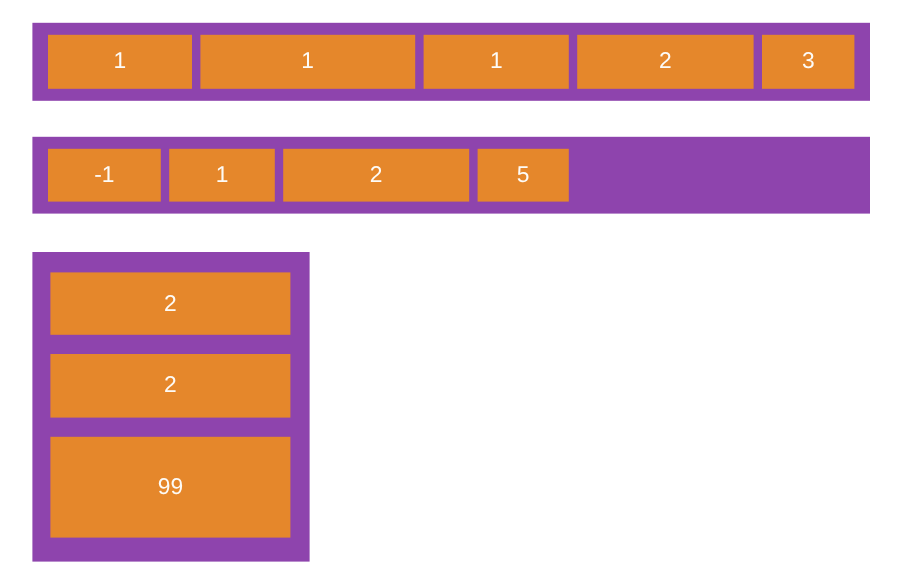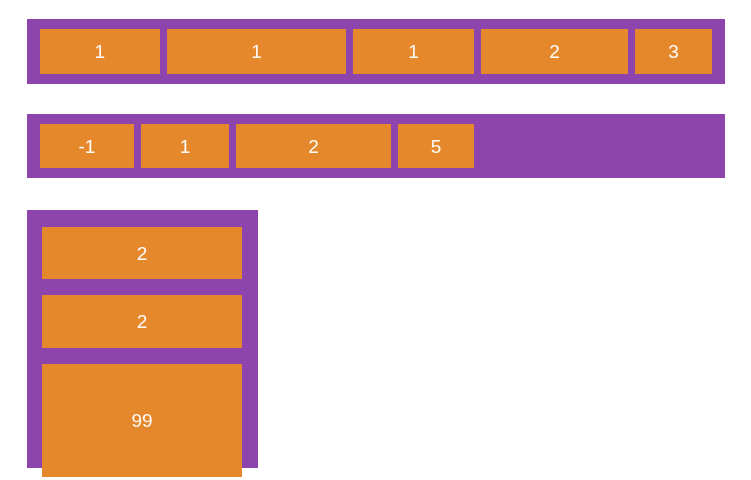--- a/index.html
+++ b/index.html
@@ -105,21 +105,21 @@
     padding: 17px 15px;
     gap: 16px;
   }
   #container-column .flex-item {
     flex-grow: 0;
     flex-shrink: 0;
     width: 200px;
   }
   #container-column .item-0 { height: 52px; }
   #container-column .item-1 { height: 53px; }
-  #container-column .item-2 { height: 113px; }
+  #container-column .item-2 { height: 84px; }
 
   .item-label {
     pointer-events: none;
     user-select: none;
   }
 </style>
 </head>
 <body>
 
 <div class="stage">

